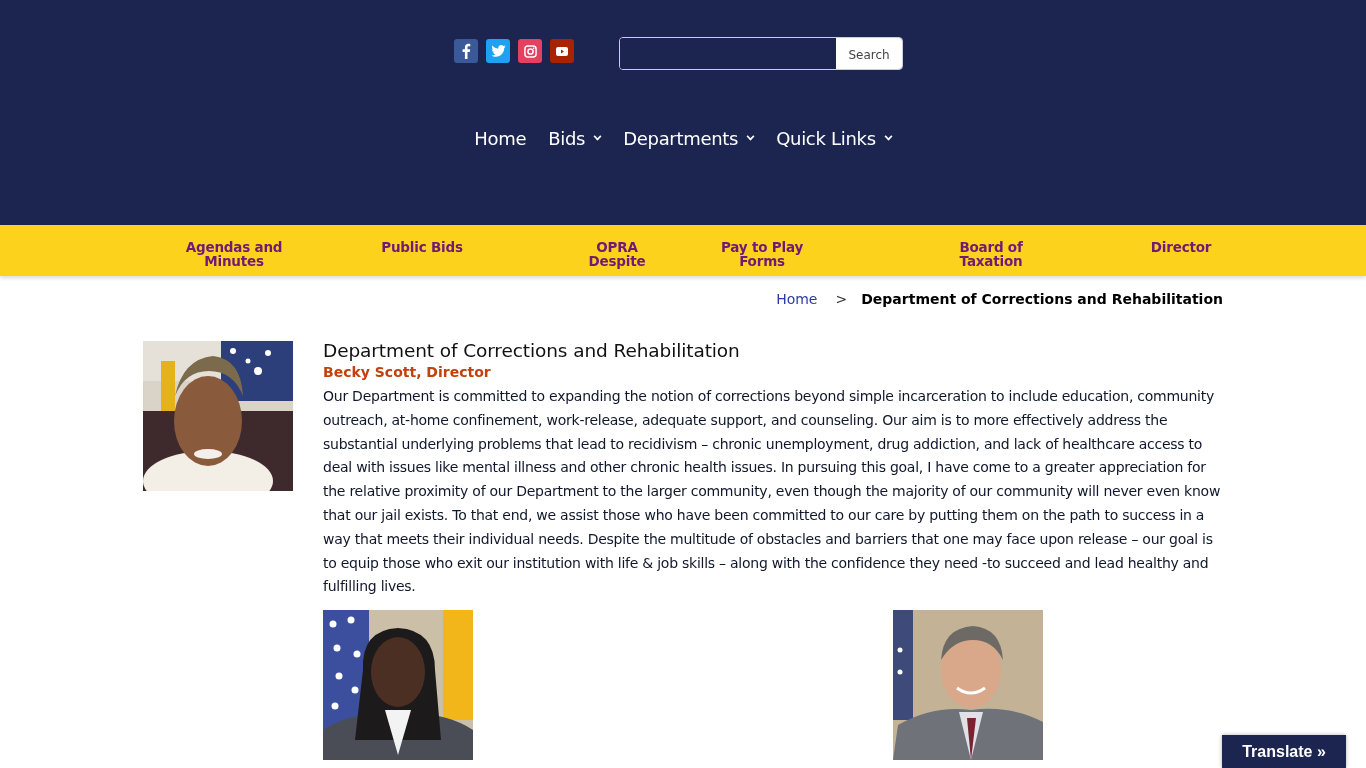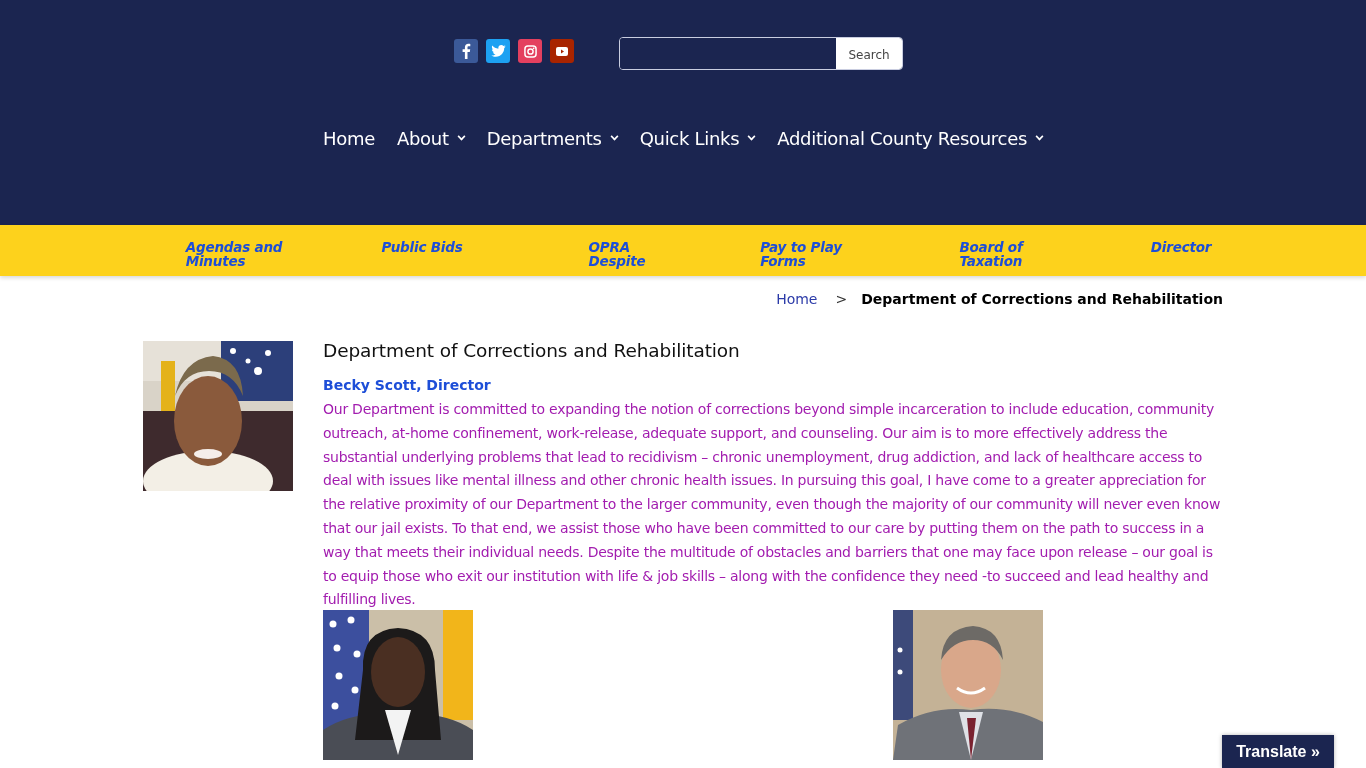--- a/index.html
+++ b/index.html
@@ -13,36 +13,36 @@
 
   .search { position: absolute; left: 619px; top: 37px; width: 284px; height: 33px; display: flex; border: 1px solid #c9cde0; border-radius: 4px; overflow: hidden; }
   .search input { flex: 1; background: #1b2550; border: none; outline: none; color: #fff; font-size: 13px; padding: 0 8px; font-family: "DejaVu Sans", sans-serif; }
   .search button { width: 66px; background: #ffffff; border: none; color: #444; font-size: 12px; font-family: "DejaVu Sans", sans-serif; cursor: pointer; padding-top: 3px; }
 
   .mainnav { position: absolute; top: 128px; left: 0; width: 1366px; display: flex; justify-content: center; gap: 22px; padding-left: 0; }
   .mainnav .nitem { color: #ffffff; font-size: 18px; display: flex; align-items: center; gap: 7px; cursor: pointer; letter-spacing: -0.3px; }
   .mainnav .chev { width: 7px; height: 7px; border-right: 2px solid #fff; border-bottom: 2px solid #fff; transform: rotate(45deg) scale(0.8); margin-top: -4px; margin-left: 2px; }
 
   .quickbar { position: absolute; left: 0; top: 225px; width: 1366px; height: 51px; background: #fdd21c; box-shadow: 0 2px 4px rgba(0,0,0,0.15); }
-  .quickbar .qitem { position: absolute; top: 15px; transform: translateX(-50%); text-align: left; color: #1d4ed8; font-size: 13.5px; line-height: 14px; font-weight: bold; cursor: pointer; white-space: pre-line; letter-spacing: -0.2px; font-style: italic; }
+  .quickbar .qitem { position: absolute; top: 15px; transform: translateX(-50%); text-align: center; color: #701a75; font-size: 13.5px; line-height: 14px; font-weight: bold; cursor: pointer; white-space: pre-line; letter-spacing: -0.2px; }
 
   .breadcrumb { position: absolute; right: 143px; top: 291px; display: flex; align-items: center; font-size: 14px; }
   .breadcrumb .bc-home { color: #2b3aa8; cursor: pointer; }
   .breadcrumb .bc-sep { color: #333; margin: 0 14px 0 18px; font-size: 14px; }
   .breadcrumb .bc-current { color: #000; font-weight: bold; font-size: 14px; }
 
   .photo { position: absolute; overflow: hidden; }
   .photo svg { display: block; }
 
   .content { position: absolute; left: 323px; top: 340px; width: 902px; }
   .content h1 { font-size: 18.5px; font-weight: normal; color: #111; line-height: 22px; letter-spacing: -0.1px; }
-  .content .director { margin-top: 14px; font-size: 14px; font-weight: bold; color: #1d4ed8; line-height: 18px; }
-  .content .para { margin-top: 4px; font-size: 14px; line-height: 23.8px; color: #a21caf; letter-spacing: -0.25px; }
+  .content .director { margin-top: 1px; font-size: 14px; font-weight: bold; color: #c2410c; line-height: 18px; }
+  .content .para { margin-top: 4px; font-size: 14px; line-height: 23.8px; color: #0f172a; letter-spacing: -0.25px; }
 
-  .translate { position: absolute; left: 1222px; top: 735px; width: 112px; height: 33px; background: #1b2550; color: #fff; font-family: "Liberation Sans", sans-serif; font-weight: bold; font-size: 16px; display: flex; align-items: center; justify-content: center; cursor: pointer; box-shadow: 0 0 4px rgba(0,0,0,0.3); }
+  .translate { position: absolute; left: 1222px; top: 735px; width: 124px; height: 33px; background: #1b2550; color: #fff; font-family: "Liberation Sans", sans-serif; font-weight: bold; font-size: 16px; display: flex; align-items: center; justify-content: center; cursor: pointer; box-shadow: 0 0 4px rgba(0,0,0,0.3); }
 </style>
 </head>
 <body>
 
 <div class="header">
   <div class="social">
     <div class="sbtn" style="background:#3b5998">
       <svg width="10" height="16" viewBox="0 0 10 16">
           <path d="M6.5 16V9h2.3l.4-2.7H6.5V4.6c0-.8.2-1.3 1.4-1.3h1.4V.9C9 .8 8.2.8 7.3.8 5.3.8 3.9 2 3.9 4.3v2H1.6V9h2.3v7z" fill="#fff"></path>
         </svg>
@@ -70,45 +70,41 @@
   <div class="search">
     <input type="text" placeholder="" style="">
     <button>Search</button>
   </div>
 
   <div class="mainnav">
     <div class="nitem">
       <span>Home</span>
     </div>
     <div class="nitem">
-      <span>About</span>
+      <span>Bids</span>
       <span class="chev"></span>
     </div>
     <div class="nitem">
       <span>Departments</span>
       <span class="chev"></span>
     </div>
     <div class="nitem">
       <span>Quick Links</span>
-      <span class="chev"></span>
-    </div>
-    <div class="nitem">
-      <span>Additional County Resources</span>
       <span class="chev"></span>
     </div>
   </div>
 </div>
 
 <div class="quickbar">
   <div class="qitem" style="left:234px">Agendas and
 Minutes</div>
   <div class="qitem" style="left:422px">Public Bids</div>
   <div class="qitem" style="left:617px">OPRA
 Despite</div>
-  <div class="qitem" style="left:801px">Pay to Play
+  <div class="qitem" style="left:762px">Pay to Play
 Forms</div>
   <div class="qitem" style="left:991px">Board of
 Taxation</div>
   <div class="qitem" style="left:1181px">Director</div>
 </div>
 
 <div class="breadcrumb">
   <span class="bc-home">Home</span>
   <span class="bc-sep">&gt;</span>
   <span class="bc-current">Department of Corrections and Rehabilitation</span>

